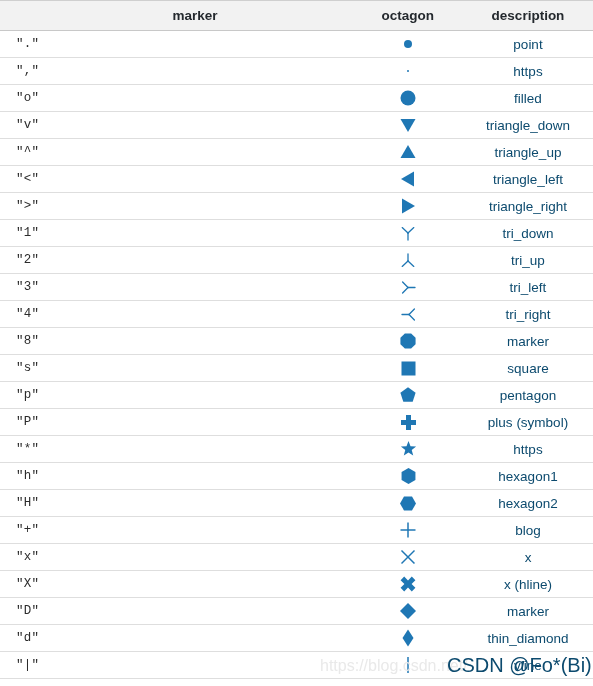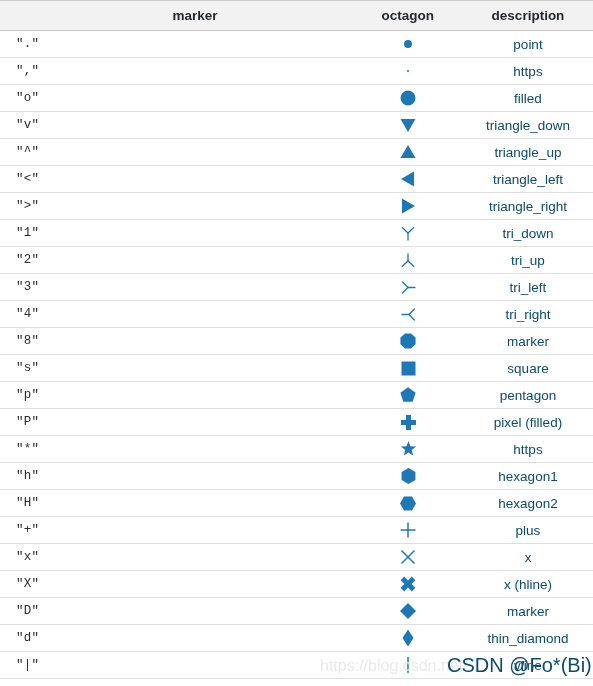--- a/index.html
+++ b/index.html
@@ -266,21 +266,21 @@
           </span></td>
         <td class="c-desc">pentagon</td>
       </tr>
       <tr>
         <td class="c-marker">"P"</td>
         <td class="c-symbol"><span class="sym-wrap">
             <svg width="17" height="17" viewBox="0 0 17 17">
               <path d="M6 1 H11 V6 H16 V11 H11 V16 H6 V11 H1 V6 H6 Z" fill="#1f77b4"></path>
             </svg>
           </span></td>
-        <td class="c-desc">pixel (filled)</td>
+        <td class="c-desc">plus (symbol)</td>
       </tr>
       <tr>
         <td class="c-marker">"*"</td>
         <td class="c-symbol"><span class="sym-wrap">
             <svg width="17" height="18" viewBox="0 0 17 18">
               <polygon points="8.50,1.00 10.50,6.25 16.11,6.53 11.73,10.05 13.20,15.47 8.50,12.40 3.80,15.47 5.27,10.05 0.89,6.53 6.50,6.25" fill="#1f77b4"></polygon>
             </svg>
           </span></td>
         <td class="c-desc">https</td>
       </tr>
@@ -305,21 +305,21 @@
       <tr>
         <td class="c-marker">"+"</td>
         <td class="c-symbol"><span class="sym-wrap">
             <svg width="18" height="18" viewBox="0 0 18 18">
               <g stroke="#1f77b4" stroke-width="1.5" stroke-linecap="butt">
                 <path d="M9 1.5 L9 16.5"></path>
                 <path d="M1.5 9 L16.5 9"></path>
               </g>
             </svg>
           </span></td>
-        <td class="c-desc">plus</td>
+        <td class="c-desc">blog</td>
       </tr>
       <tr>
         <td class="c-marker">"x"</td>
         <td class="c-symbol"><span class="sym-wrap">
             <svg width="18" height="18" viewBox="0 0 18 18">
               <g stroke="#1f77b4" stroke-width="1.5" stroke-linecap="butt">
                 <path d="M2.5 2.5 L15.5 15.5"></path>
                 <path d="M15.5 2.5 L2.5 15.5"></path>
               </g>
             </svg>

